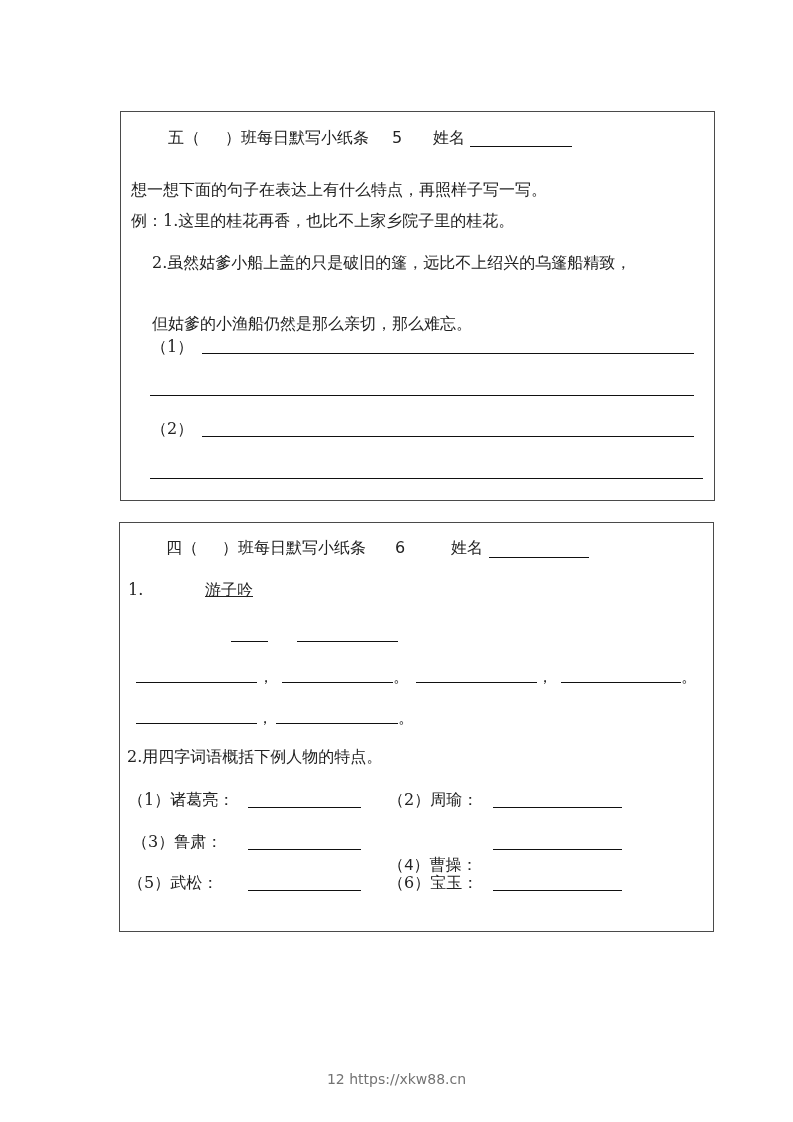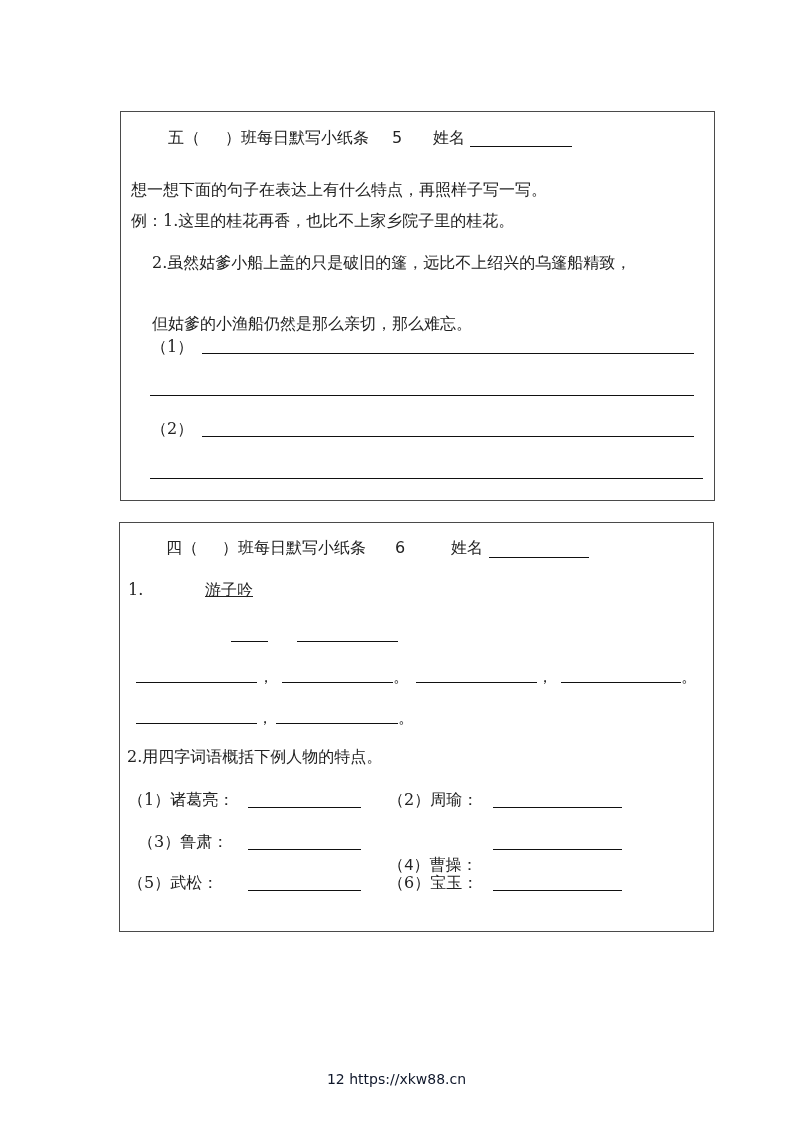--- a/index.html
+++ b/index.html
@@ -3,21 +3,21 @@
 <meta charset="utf-8">
 <style>
   html, body { margin:0; padding:0; }
   body { width:793px; height:1122px; background:#ffffff; position:relative; overflow:hidden;
          font-family:"DejaVu Serif","Liberation Serif",serif; color:#222; }
   .box { position:absolute; border:1px solid #4a4a4a; box-sizing:border-box; }
   .t { position:absolute; white-space:nowrap; font-size:16px; line-height:20px; }
   .sans { font-family:"DejaVu Sans","Liberation Sans",sans-serif; }
   .line { position:absolute; height:0; border-top:1px solid #111; }
   .footer { position:absolute; left:0; width:793px; top:1071px; text-align:center; font-size:14px;
-            color:#0f172a; font-family:"DejaVu Sans","Liberation Sans",sans-serif; }
+            color:#737373; font-family:"DejaVu Sans","Liberation Sans",sans-serif; }
 </style>
 </head>
 <body>
 
 <div class="box" style="left:120px;top:111px;width:595px;height:390px;"></div>
 
 <span class="t" style="left:168px;top:128px;">五（</span>
 <span class="t" style="left:225px;top:128px;">）班每日默写小纸条</span>
 <span class="t sans" style="left:392px;top:128px;">5</span>
 <span class="t" style="left:433px;top:128px;">姓名</span>
@@ -64,21 +64,21 @@
 <div class="line" style="left:276px;top:723px;width:122px;"></div>
 <span class="t" style="left:398px;top:708px;">。</span>
 
 <span class="t" style="left:127px;top:747px;">2.用四字词语概括下例人物的特点。</span>
 
 <span class="t" style="left:128px;top:790px;">（1）诸葛亮：</span>
 <div class="line" style="left:248px;top:807px;width:113px;"></div>
 <span class="t" style="left:388px;top:790px;">（2）周瑜：</span>
 <div class="line" style="left:493px;top:807px;width:129px;"></div>
 
-<span class="t" style="left:138px;top:832px;">（3）鲁肃：</span>
+<span class="t" style="left:132px;top:832px;">（3）鲁肃：</span>
 <div class="line" style="left:248px;top:849px;width:113px;"></div>
 <span class="t" style="left:388px;top:856px;font-family:Liberation Mono, monospace;">（4）曹操：</span>
 <div class="line" style="left:493px;top:849px;width:129px;"></div>
 
 <span class="t" style="left:128px;top:873px;">（5）武松：</span>
 <div class="line" style="left:248px;top:890px;width:113px;"></div>
 <span class="t" style="left:388px;top:873px;">（6）宝玉：</span>
 <div class="line" style="left:493px;top:890px;width:129px;"></div>
 
 <div class="footer">

